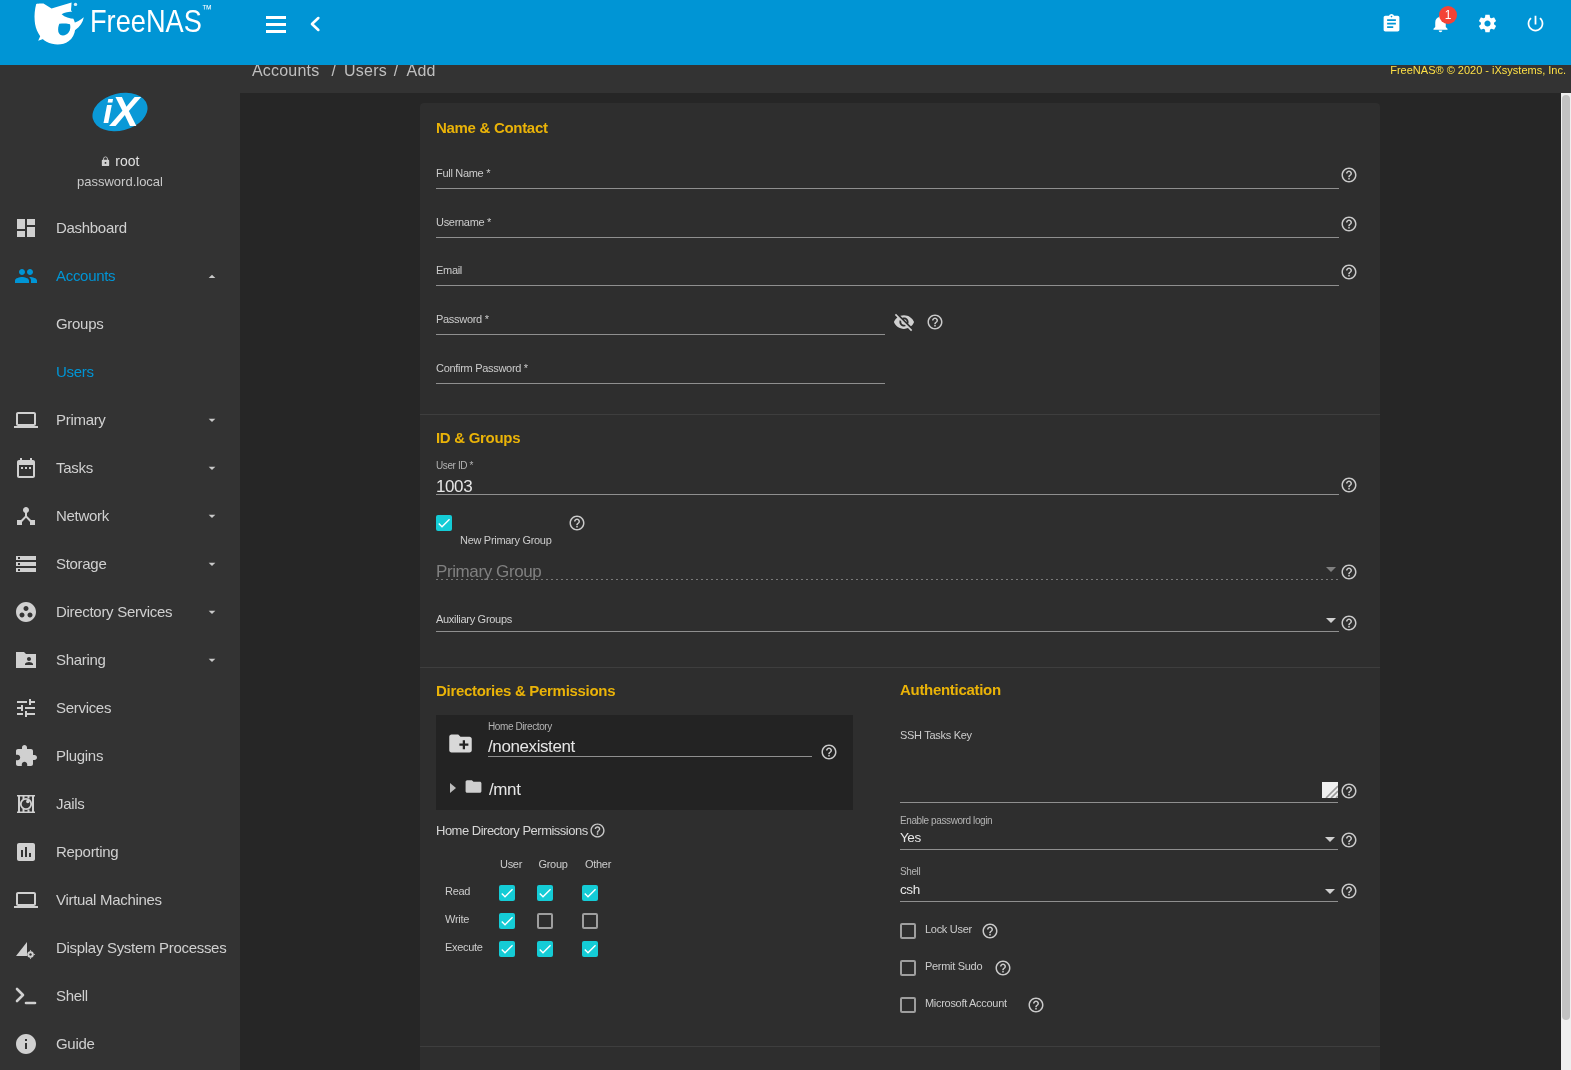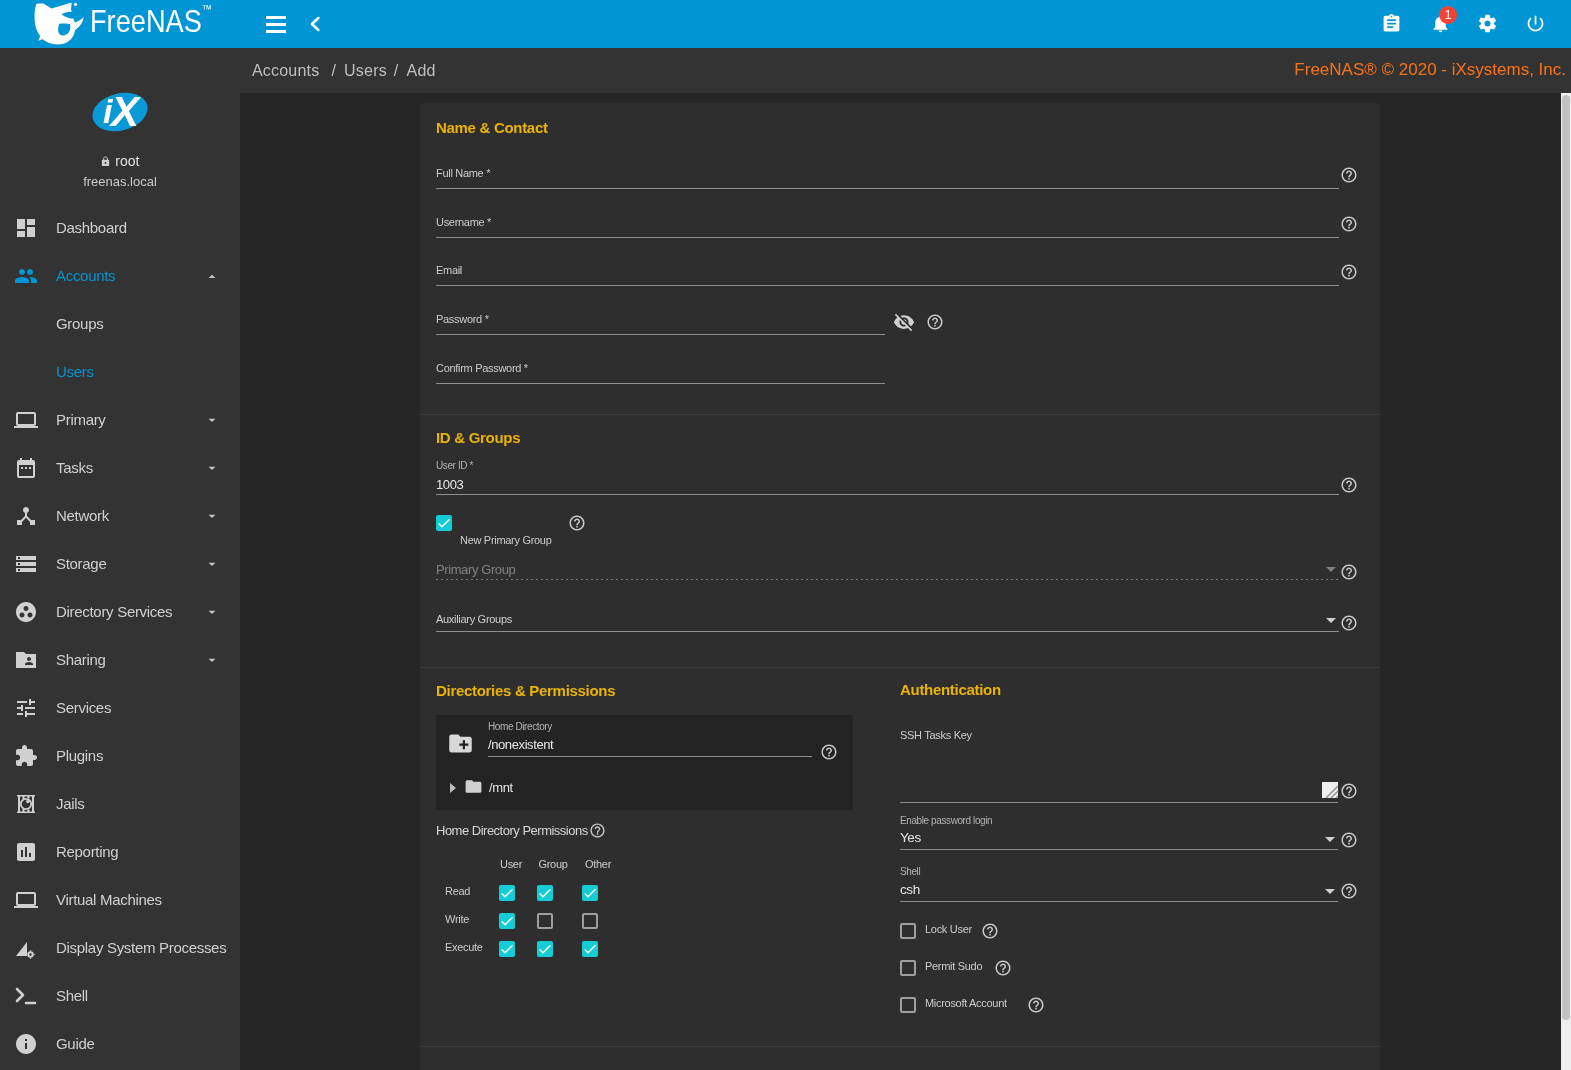--- a/index.html
+++ b/index.html
@@ -1,40 +1,40 @@
 <!DOCTYPE html>
 <html><head>
 <meta charset="utf-8">
 <style>
   * { margin:0; padding:0; box-sizing:border-box; }
   html,body { width:1571px; height:1070px; overflow:hidden; background:#262626; -webkit-font-smoothing:antialiased;
     font-family:"Liberation Sans", sans-serif; }
   .abs { position:absolute; }
   
-  #topbar { position:absolute; left:0; top:0; width:1571px; height:48px; background:#0095d5; z-index:5; }
+  #topbar { position:absolute; left:0; top:0; width:1571px; height:65px; background:#0095d5; z-index:5; }
   
   #crumb { position:absolute; left:240px; top:48px; width:1331px; height:45px; background:#333333; z-index:4; }
   #crumb .bc { position:absolute; left:12px; top:0; height:45px; line-height:45px; font-size:16px; color:#bfbfbf; letter-spacing:.2px;}
-  #crumb .cp { position:absolute; right:5px; top:0; height:45px; line-height:44px; font-size:17px; color:#f97316; }
+  #crumb .cp { position:absolute; right:5px; top:0; height:45px; line-height:44px; font-size:11px; color:#fde047; }
   
   #side { position:absolute; left:0; top:48px; width:240px; height:1022px; background:#333333; z-index:4; }
   .nav-item { position:absolute; left:0; width:240px; height:48px; }
   .nav-item svg { position:absolute; left:14px; top:12px; }
   .nav-item .t { position:absolute; left:56px; top:0; line-height:48px; font-size:15px; letter-spacing:-0.3px; color:#d0d0d0; white-space:nowrap; }
   .nav-item .t.blue { color:#0095d5; }
   .nav-item .caret { position:absolute; left:204px; top:12px; }
   .sub .t { left:56px; }
   
   #content { position:absolute; left:240px; top:93px; width:1321px; height:977px; background:#262626; }
   #card { position:absolute; left:180px; top:10px; width:960px; height:1080px; background:#2e2e2e; border-radius:4px; }
   .sec-title { position:absolute; font-size:15px; font-weight:bold; color:#eab308; letter-spacing:-0.3px;}
   .divider { position:absolute; left:0; width:960px; height:1px; background:#3e3e3e; }
   .lbl { position:absolute; font-size:11px; letter-spacing:-0.3px; color:#cccccc; }
   .sml { position:absolute; font-size:10px; letter-spacing:-0.4px; color:#b3b3b3; }
-  .val { position:absolute; font-size:13px; letter-spacing:-0.4px; color:#e6e6e6; }
+  .val { position:absolute; font-size:17px; letter-spacing:-0.4px; color:#e6e6e6; }
   .ul { position:absolute; height:1px; background:#8f8f8f; }
   .ul-dash { position:absolute; height:1px; background:repeating-linear-gradient(90deg,#7a7a7a 0 2px,transparent 2px 5px); }
   .cb { position:absolute; width:16px; height:16px; border-radius:2px; }
   .cb.on { background:#14ccd6; }
   .cb.off { border:2px solid #9e9e9e; background:transparent; }
   .cb.on svg { position:absolute; left:0px; top:0px; }
   .helpw { position:absolute; width:18px; height:18px; }
   .arrow { position:absolute; width:0; height:0; border-left:5px solid transparent; border-right:5px solid transparent; border-top:5px solid #cfcfcf; }
   
   #sbar { position:absolute; right:0; top:93px; width:10px; height:977px; background:#efefef; z-index:6; }
@@ -86,21 +86,21 @@
 </div>
 <div id="side">
   <svg class="abs" style="left:86px; top:42px;" width="68" height="64" viewBox="0 0 68 64">
     <ellipse cx="34" cy="22" rx="28" ry="18.5" fill="#0a99d7" transform="rotate(-14 34 22)"></ellipse>
     <text x="17" y="33" font-family="Liberation Sans, sans-serif" font-size="34" font-weight="bold" font-style="italic" fill="#fff">i</text>
     <text x="25" y="36" font-family="Liberation Sans, sans-serif" font-size="42" font-weight="bold" font-style="italic" fill="#fff">X</text>
   </svg>
   <div class="abs" style="left:0; top:105px; width:240px; text-align:center; font-size:14px; color:#e0e0e0;"><svg width="11" height="13" viewBox="0 0 24 24" style="vertical-align:-2px;">
         <path fill="#cfcfcf" d="M18 8h-1V6c0-2.76-2.24-5-5-5S7 3.24 7 6v2H6c-1.1 0-2 .9-2 2v10c0 1.1.9 2 2 2h12c1.1 0 2-.9 2-2V10c0-1.1-.9-2-2-2zm-6 9c-1.1 0-2-.9-2-2s.9-2 2-2 2 .9 2 2-.9 2-2 2zm3.1-9H8.9V6c0-1.71 1.39-3.1 3.1-3.1 1.71 0 3.1 1.39 3.1 3.1v2z"></path>
       </svg> root</div>
-  <div class="abs" style="left:0; top:126px; width:240px; text-align:center; font-size:13px; color:#c9c9c9;">freenas.local</div>
+  <div class="abs" style="left:0; top:126px; width:240px; text-align:center; font-size:13px; color:#c9c9c9;">password.local</div>
 
   <div class="nav-item" style="top:156px;">
     <svg width="24" height="24" viewBox="0 0 24 24">
         <path fill="#d0d0d0" d="M3 13h8V3H3v10zm0 8h8v-6H3v6zm10 0h8V11h-8v10zm0-18v6h8V3h-8z"></path>
       </svg>
     <div class="t">Dashboard</div>
   </div>
   <div class="nav-item" style="top:204px;">
     <svg width="24" height="24" viewBox="0 0 24 24">
         <path fill="#0095d5" d="M16 11c1.66 0 2.99-1.34 2.99-3S17.66 5 16 5c-1.66 0-3 1.34-3 3s1.34 3 3 3zm-8 0c1.66 0 2.99-1.34 2.99-3S9.66 5 8 5C6.34 5 5 6.34 5 8s1.34 3 3 3zm0 2c-2.33 0-7 1.17-7 3.5V19h14v-2.5c0-2.33-4.67-3.5-7-3.5zm8 0c-.29 0-.62.02-.97.05 1.16.84 1.97 1.97 1.97 3.45V19h6v-2.5c0-2.33-4.67-3.5-7-3.5z"></path>

